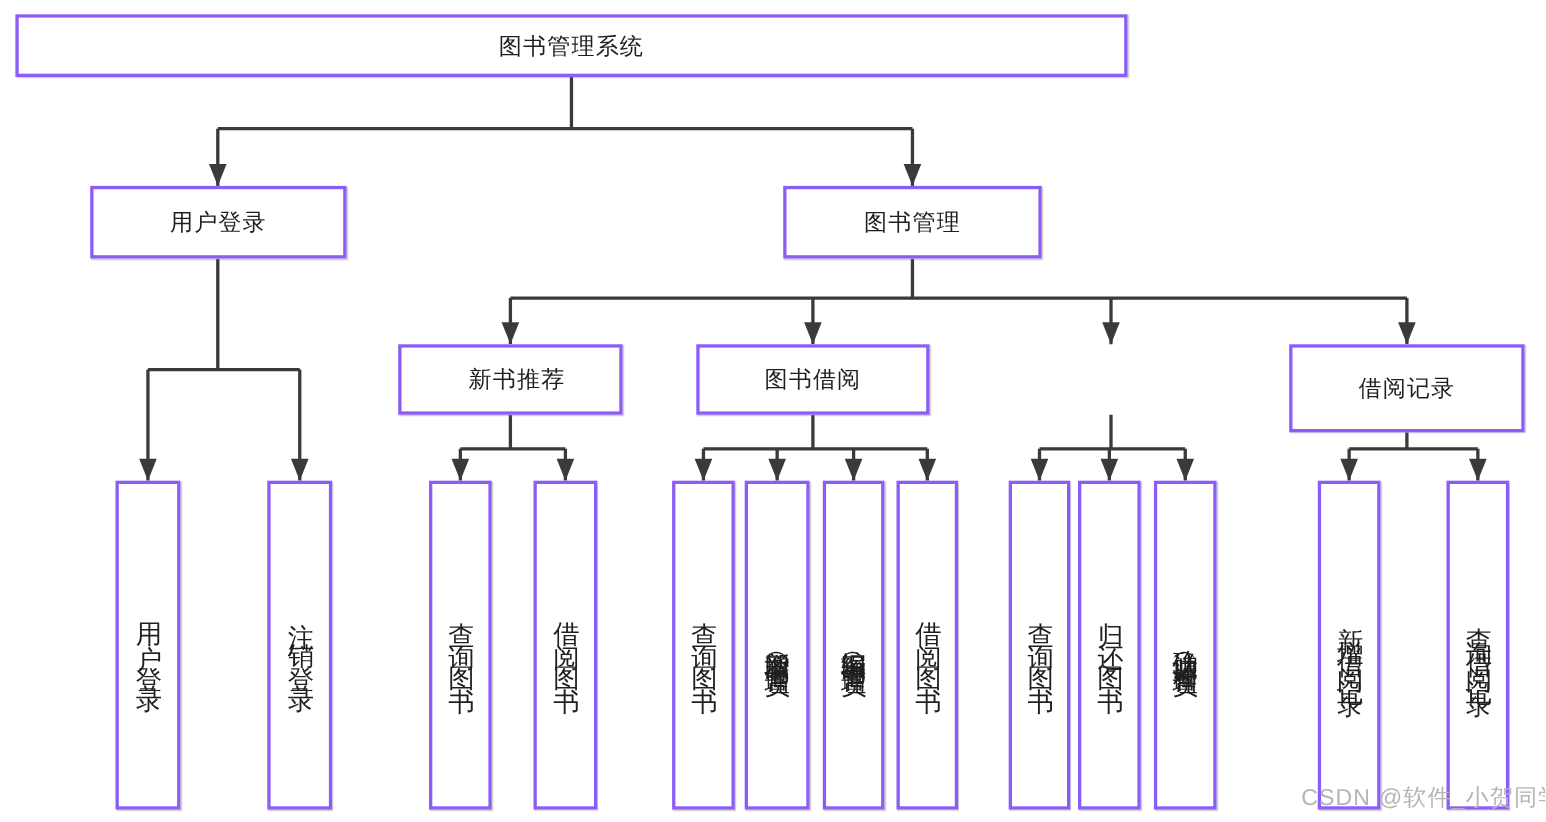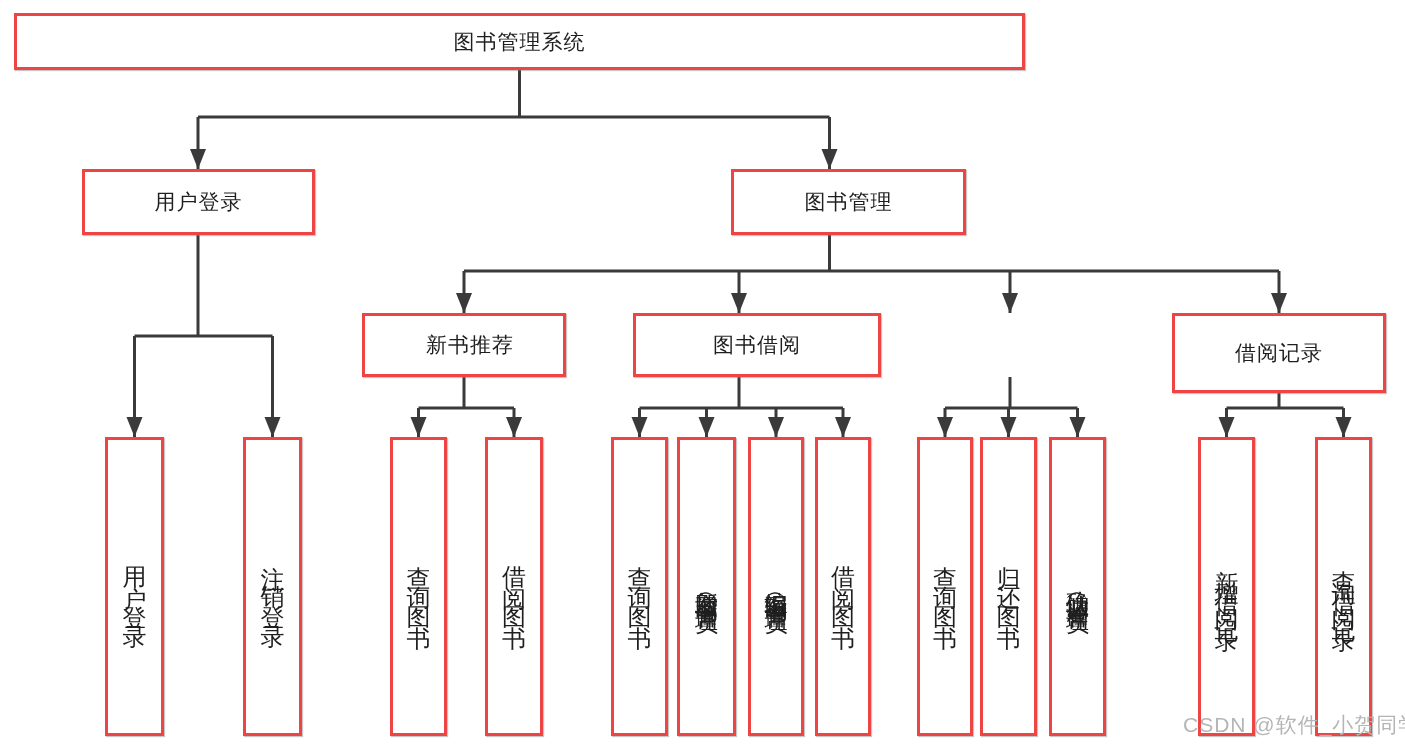--- a/index.html
+++ b/index.html
@@ -8,21 +8,21 @@
     width:1405px;height:747px;
     background:#ffffff;
     font-family:"Liberation Sans", sans-serif;
     overflow:hidden;
   }
   .stage svg{position:absolute;left:0;top:0;z-index:0;}
   .box{
     position:absolute;
     box-sizing:border-box;
     background:#ffffff;
-    border:3px solid #ef4444;
+    border:3px solid #8b5cf6;
     box-shadow:1px 1px 1px rgba(130,130,130,0.45);
     display:flex;align-items:center;justify-content:center;
     color:#1f1f1f;
     z-index:1;
   }
   .hbox{font-size:21px;letter-spacing:1px;}
   .root{font-size:21px;}
   .vbox{
     writing-mode:vertical-rl;
     text-orientation:mixed;
@@ -87,28 +87,28 @@
     </g>
   </svg>
 
   <div class="box hbox root" style="left:14px;top:13px;width:1011px;height:57px;">
     <span>图书管理系统</span>
   </div>
 
   <div class="box hbox" style="left:82px;top:169px;width:233px;height:66px;">
     <span>用户登录</span>
   </div>
-  <div class="box hbox" style="left:712px;top:169px;width:235px;height:66px;margin-left:19px;">
+  <div class="box hbox" style="left:712px;top:169px;width:235px;height:66px;">
     <span>图书管理</span>
   </div>
 
   <div class="box hbox" style="left:362px;top:313px;width:204px;height:64px;padding-left:12px;">
     <span>新书推荐</span>
   </div>
-  <div class="box hbox" style="left:633px;top:313px;width:248px;height:64px;">
+  <div class="box hbox" style="left:633px;top:313px;width:212px;height:64px;">
     <span>图书借阅</span>
   </div>
   <div class="box hbox" style="left:1172px;top:313px;width:214px;height:80px;">
     <span>借阅记录</span>
   </div>
 
   <div class="box vbox v-short" style="left:105px;top:437px;width:59px;height:299px;">
     <span>用户登录</span>
   </div>
   <div class="box vbox v-short" style="left:243px;top:437px;width:59px;height:299px;">

